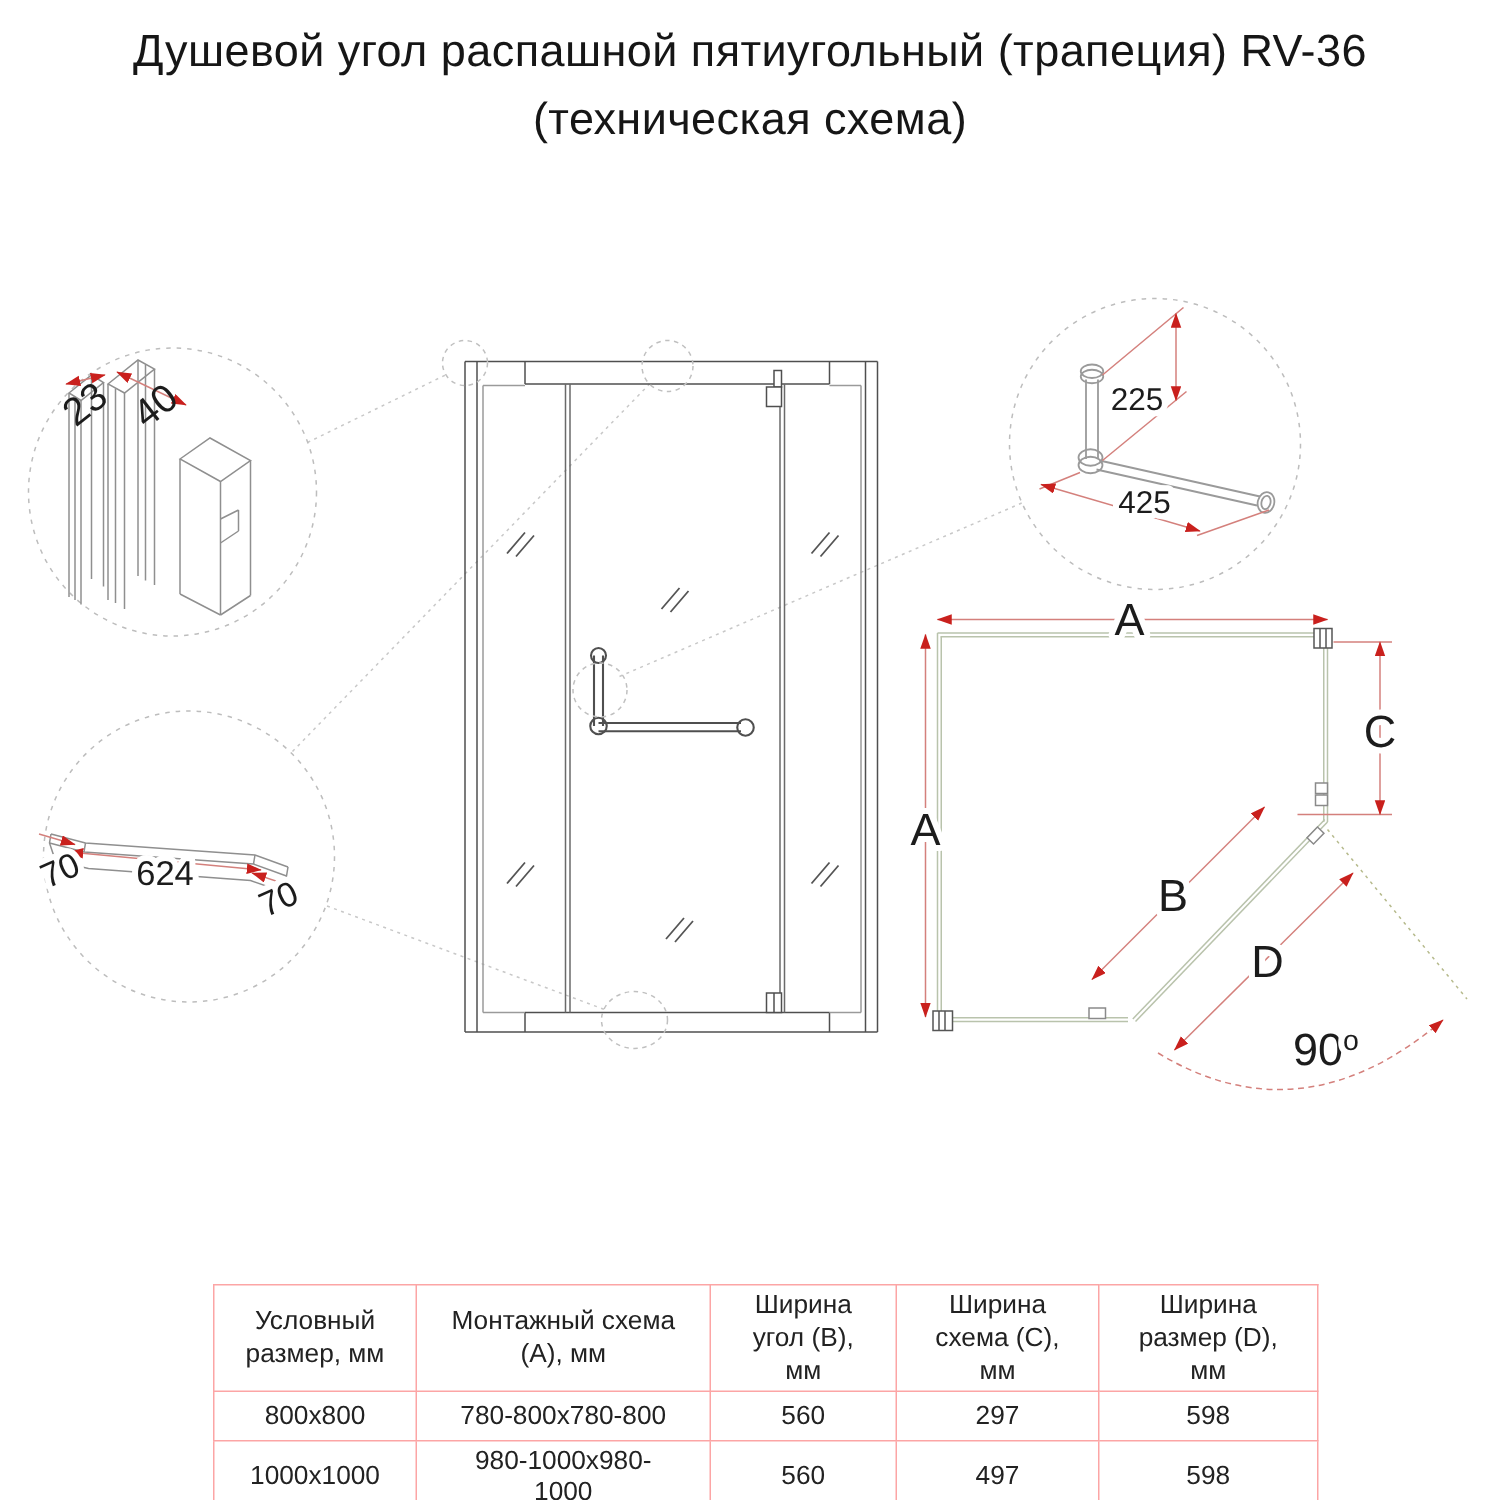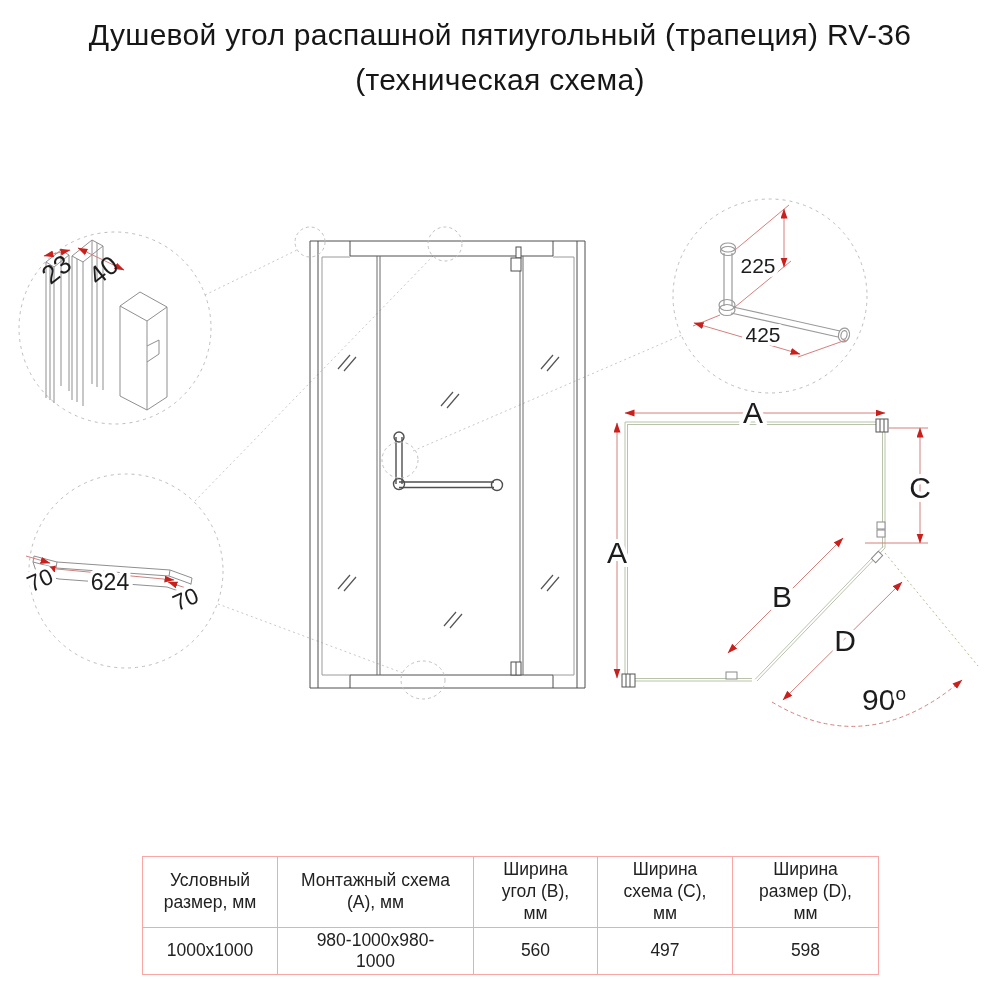--- a/index.html
+++ b/index.html
@@ -241,20 +241,27 @@
     <tr id="size-table-head">
         <th>Условный размер, мм</th>
         <th>Монтажный схема (A), мм</th>
         <th>Ширина угол (B), мм</th>
         <th>Ширина схема (C), мм</th>
         <th>Ширина размер (D), мм</th>
       </tr>
   </thead>
   <tbody id="size-table-body">
       <tr>
+        <td>800x800</td>
+        <td>780-800x780-800</td>
+        <td>560</td>
+        <td>297</td>
+        <td>598</td>
+      </tr>
+      <tr>
         <td>1000x1000</td>
         <td>980-1000x980-1000</td>
         <td>560</td>
         <td>497</td>
         <td>598</td>
       </tr>
     </tbody>
 </table>
 
 </body></html>

